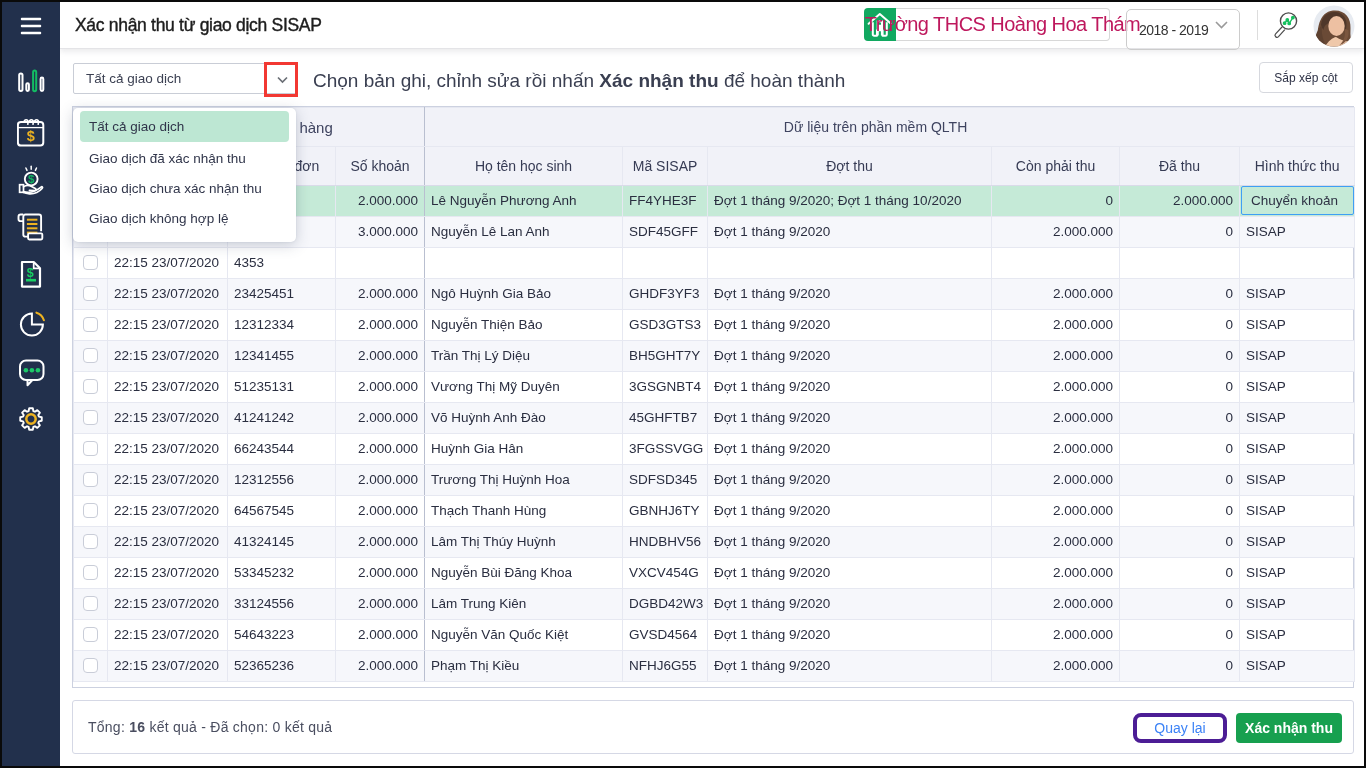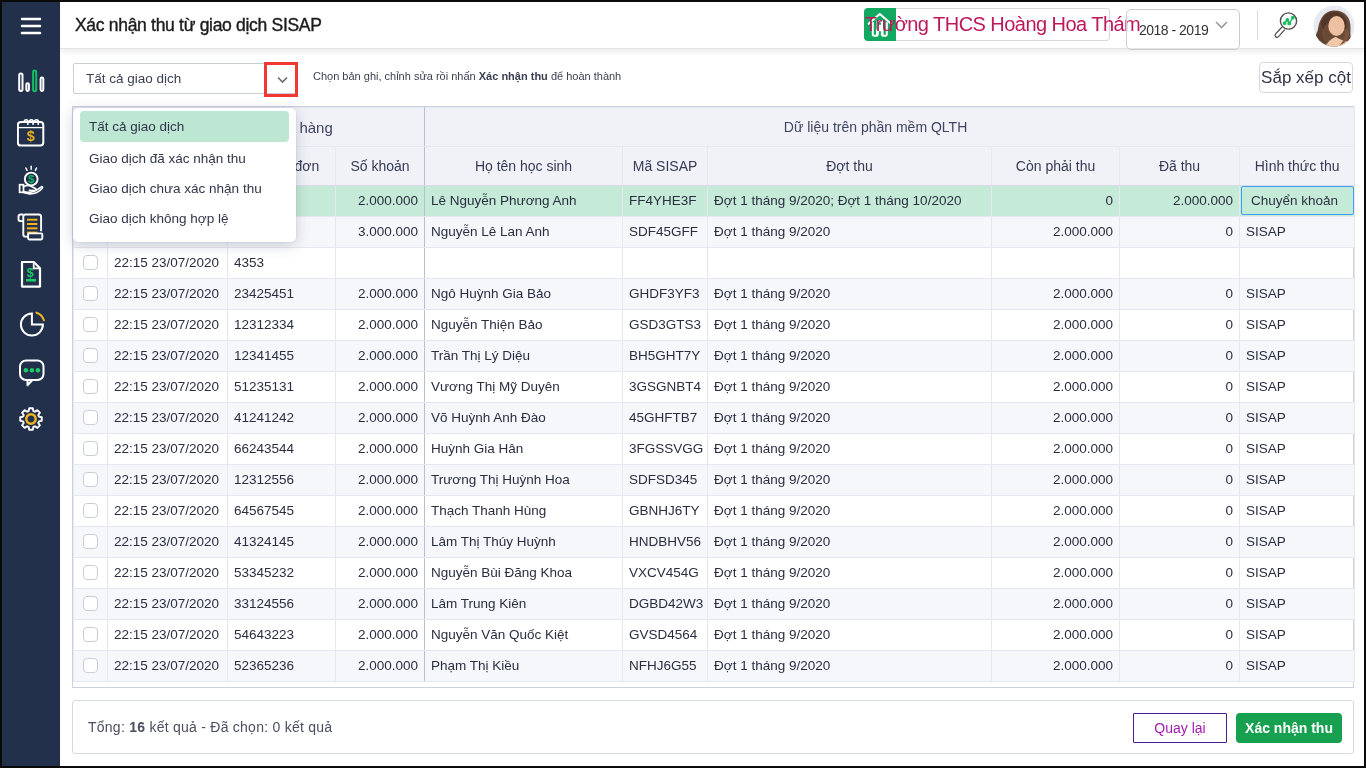--- a/index.html
+++ b/index.html
@@ -22,23 +22,23 @@
   .schoolname { height:33px; width:214px; border:1px solid #d8d8d8; border-left:none; border-radius:0 4px 4px 0;
     display:flex; align-items:center; justify-content:center; font-size:20px; letter-spacing:-0.55px; color:#be185d; background:#fff; white-space:nowrap; }
   .yearbox { position:absolute; left:1066px; top:7px; width:114px; height:41px; border:1px solid #ccc;
     border-radius:5px; display:flex; align-items:center; padding:0 12px; font-size:14px; letter-spacing:-0.5px; color:#333; }
   .hdivider { position:absolute; left:1197px; top:8px; width:1px; height:30px; background:#ddd; }
   
   .selbox { left:73px; top:63px; width:224px; height:31px; border:1px solid #c9cdd6; background:#fff;
     border-radius:2px; font-size:13.5px; color:#3a3f51; display:flex; align-items:center; padding:0 12px; z-index:3; }
   .redbox { left:264px; top:62px; width:34px; height:35px; border:3.2px solid #f23832; z-index:6; }
   .selarrow { left:277px; top:76px; z-index:4; }
-  .instr { left:313px; top:70px; font-size:11px; color:#3a3f51; }
+  .instr { left:313px; top:70px; font-size:19px; color:#3a3f51; }
   .btn-sort { left:1259px; top:62px; width:94px; height:31px; border:1px solid #d6d8de; border-radius:4px;
-    background:#fff; font-size:17px; color:#2f3347; display:flex; align-items:center; justify-content:center; }
+    background:#fff; font-size:12px; color:#2f3347; display:flex; align-items:center; justify-content:center; }
   
   .tablewrap { left:72px; top:106px; width:1282px; height:582px; border:1px solid #ccd1e0; background:#fff; }
   table { border-collapse:collapse; table-layout:fixed; width:1280px; }
   col.c1{width:34px} col.c2{width:120px} col.c3{width:108px} col.c4{width:89px} col.c5{width:198px}
   col.c6{width:85px} col.c7{width:284px} col.c8{width:128px} col.c9{width:120px} col.c10{width:115px}
   th, td { border:1px solid #e6e8f1; font-weight:400; overflow:hidden; white-space:nowrap; }
   tr.grouphead th { height:39px; background:#f1f2f8; font-weight:400; color:#3f4460;
     text-align:center; }
   th.gbank { font-size:15px; padding-left:44px; }
   th.gqlth { font-size:14px; padding-right:28px; }
@@ -55,22 +55,22 @@
   
   .panel { left:73px; top:108px; width:223px; height:134px; background:#fff; border-radius:5px;
     box-shadow:0 3px 14px rgba(60,70,100,.25), 0 0 2px rgba(60,70,100,.12); z-index:7; }
   .panel .item { position:absolute; left:7px; width:209px; height:31px; border-radius:4px; font-size:13.5px;
     color:#30354a; display:flex; align-items:center; padding:0 9px; white-space:nowrap; }
   .panel .item.sel { background:#bde7d3; }
   
   .footer { left:72px; top:700px; width:1282px; height:54px; border:1px solid #d5d8e5; border-radius:3px;
     background:#fff; }
   .ftext { position:absolute; left:15px; top:18px; font-size:14px; letter-spacing:0.25px; color:#4a4e60; }
-  .btn-back { position:absolute; left:1060px; top:12px; width:94px; height:30px; border:1px solid #4c1d95;
-    border-radius:1px; background:#fff; font-size:14px; color:#a21caf; display:flex; align-items:center; justify-content:center; }
+  .btn-back { position:absolute; left:1060px; top:12px; width:94px; height:30px; border:4px solid #4c1d95;
+    border-radius:8px; background:#fff; font-size:14px; color:#3b82f6; display:flex; align-items:center; justify-content:center; }
   .btn-ok { position:absolute; left:1163px; top:12px; width:106px; height:30px; border-radius:4px;
     background:#17a04f; font-size:14px; font-weight:700; color:#fff; display:flex; align-items:center; justify-content:center; }
 </style>
 </head>
 <body>
 <div class="abs sidebar">
   <svg style="top:15px" width="21" height="18" viewBox="0 0 21 18">
     <g stroke="#fff" stroke-width="2.5" stroke-linecap="round">
       <line x1="1.4" y1="2" x2="19.6" y2="2"></line>
         <line x1="1.4" y1="9" x2="19.6" y2="9"></line>

